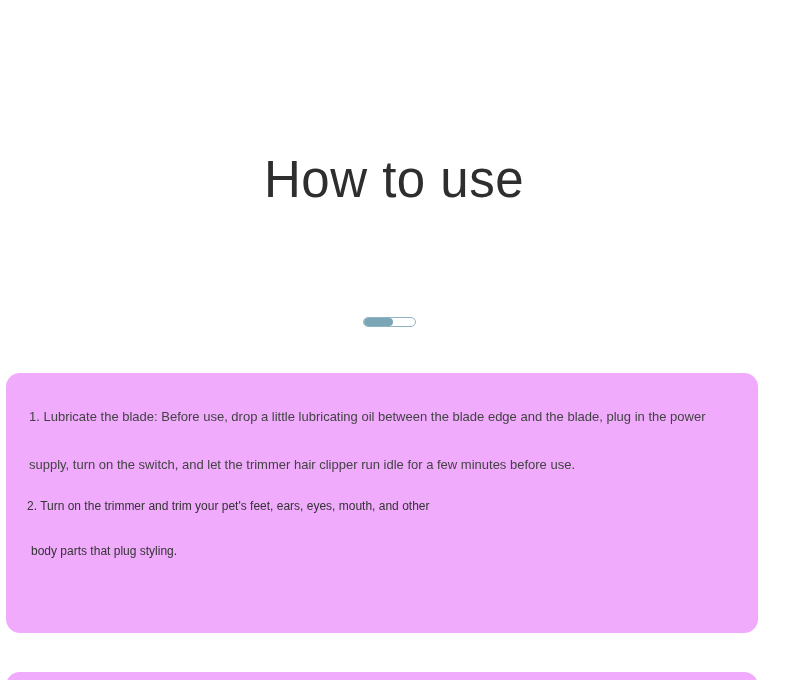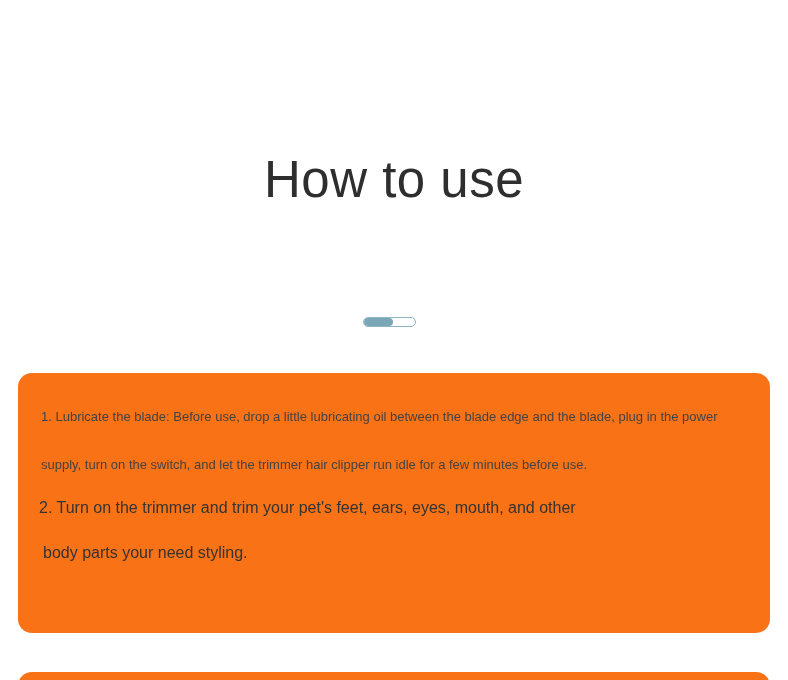--- a/index.html
+++ b/index.html
@@ -50,23 +50,23 @@
     left: 0;
     top: 0;
     bottom: 0;
     width: 57%;
     background: #7aa6b6;
     border-radius: 6px;
   }
   
   .card {
     position: absolute;
-    left: 18px;
+    left: 6px;
     width: 752px;
-    background: #f97316;
+    background: #f0abfc;
     border-radius: 14px;
   }
   .card-1 {
     top: 373px;
     height: 260px;
   }
   .card-2 {
     top: 672px;
     height: 60px;
   }
@@ -74,21 +74,21 @@
     position: absolute;
     margin: 0;
     white-space: nowrap;
     color: #3c3c3c;
   }
   .ln.small {
     font-size: 13px;
     color: #434343;
   }
   .ln.large {
-    font-size: 16px;
+    font-size: 12px;
     color: #333333;
   }
   .ln1 { top: 36px;  left: 23px; }
   .ln2 { top: 84px;  left: 23px; }
   .ln3 { top: 126px; left: 21px; }
   .ln4 { top: 171px; left: 25px; }
   .ln5 { top: 219px; left: 21px; }
 </style>
 </head>
 <body>
@@ -98,18 +98,18 @@
   <h2 class="title">How to use</h2>
 
   <div class="pill">
     <div class="pill-fill"></div>
   </div>
 
   <div class="card card-1">
     <p class="ln ln1 small">1. Lubricate the blade: Before use, drop a little lubricating oil between the blade edge and the blade, plug in the power</p>
     <p class="ln ln2 small">supply, turn on the switch, and let the trimmer hair clipper run idle for a few minutes before use.</p>
     <p class="ln ln3 large">2. Turn on the trimmer and trim your pet's feet, ears, eyes, mouth, and other</p>
-    <p class="ln ln4 large">body parts your need styling.</p>
+    <p class="ln ln4 large">body parts that plug styling.</p>
   </div>
 
   <div class="card card-2"></div>
 
 </div>
 
 </body></html>

